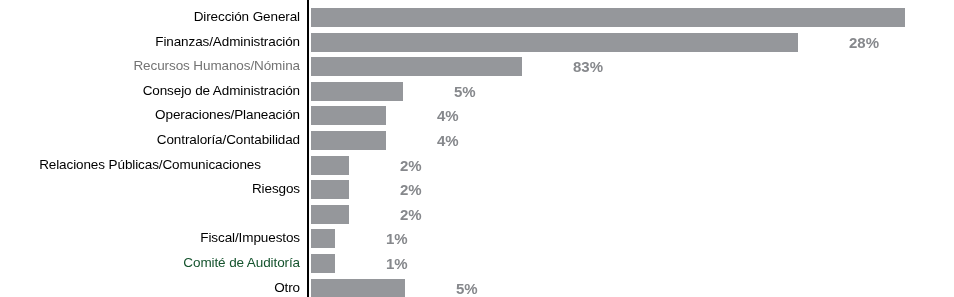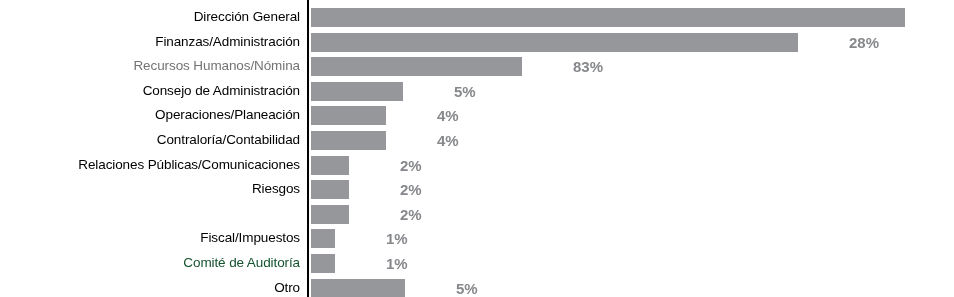--- a/index.html
+++ b/index.html
@@ -132,21 +132,21 @@
 
     <div class="row">
       <div class="cat-label" style="color: rgb(0, 0, 0); padding-left: 24px;">Contraloría/Contabilidad</div>
       <div class="bar-wrap">
         <div class="bar" style="width: 75px; background: rgb(149, 151, 155);"></div>
         <div class="value-label" style="color: rgb(134, 136, 140);">4%</div>
       </div>
     </div>
 
     <div class="row">
-      <div class="cat-label" style="color: rgb(0, 0, 0);">Relaciones Públicas/Comunicaciones</div>
+      <div class="cat-label" style="color: rgb(0, 0, 0); text-align: center;">Relaciones Públicas/Comunicaciones</div>
       <div class="bar-wrap">
         <div class="bar" style="width: 38px; background: rgb(149, 151, 155);"></div>
         <div class="value-label" style="color: rgb(134, 136, 140);">2%</div>
       </div>
     </div>
 
     <div class="row">
       <div class="cat-label" style="color: rgb(0, 0, 0);">Riesgos</div>
       <div class="bar-wrap">
         <div class="bar" style="width: 38px; background: rgb(149, 151, 155);"></div>

